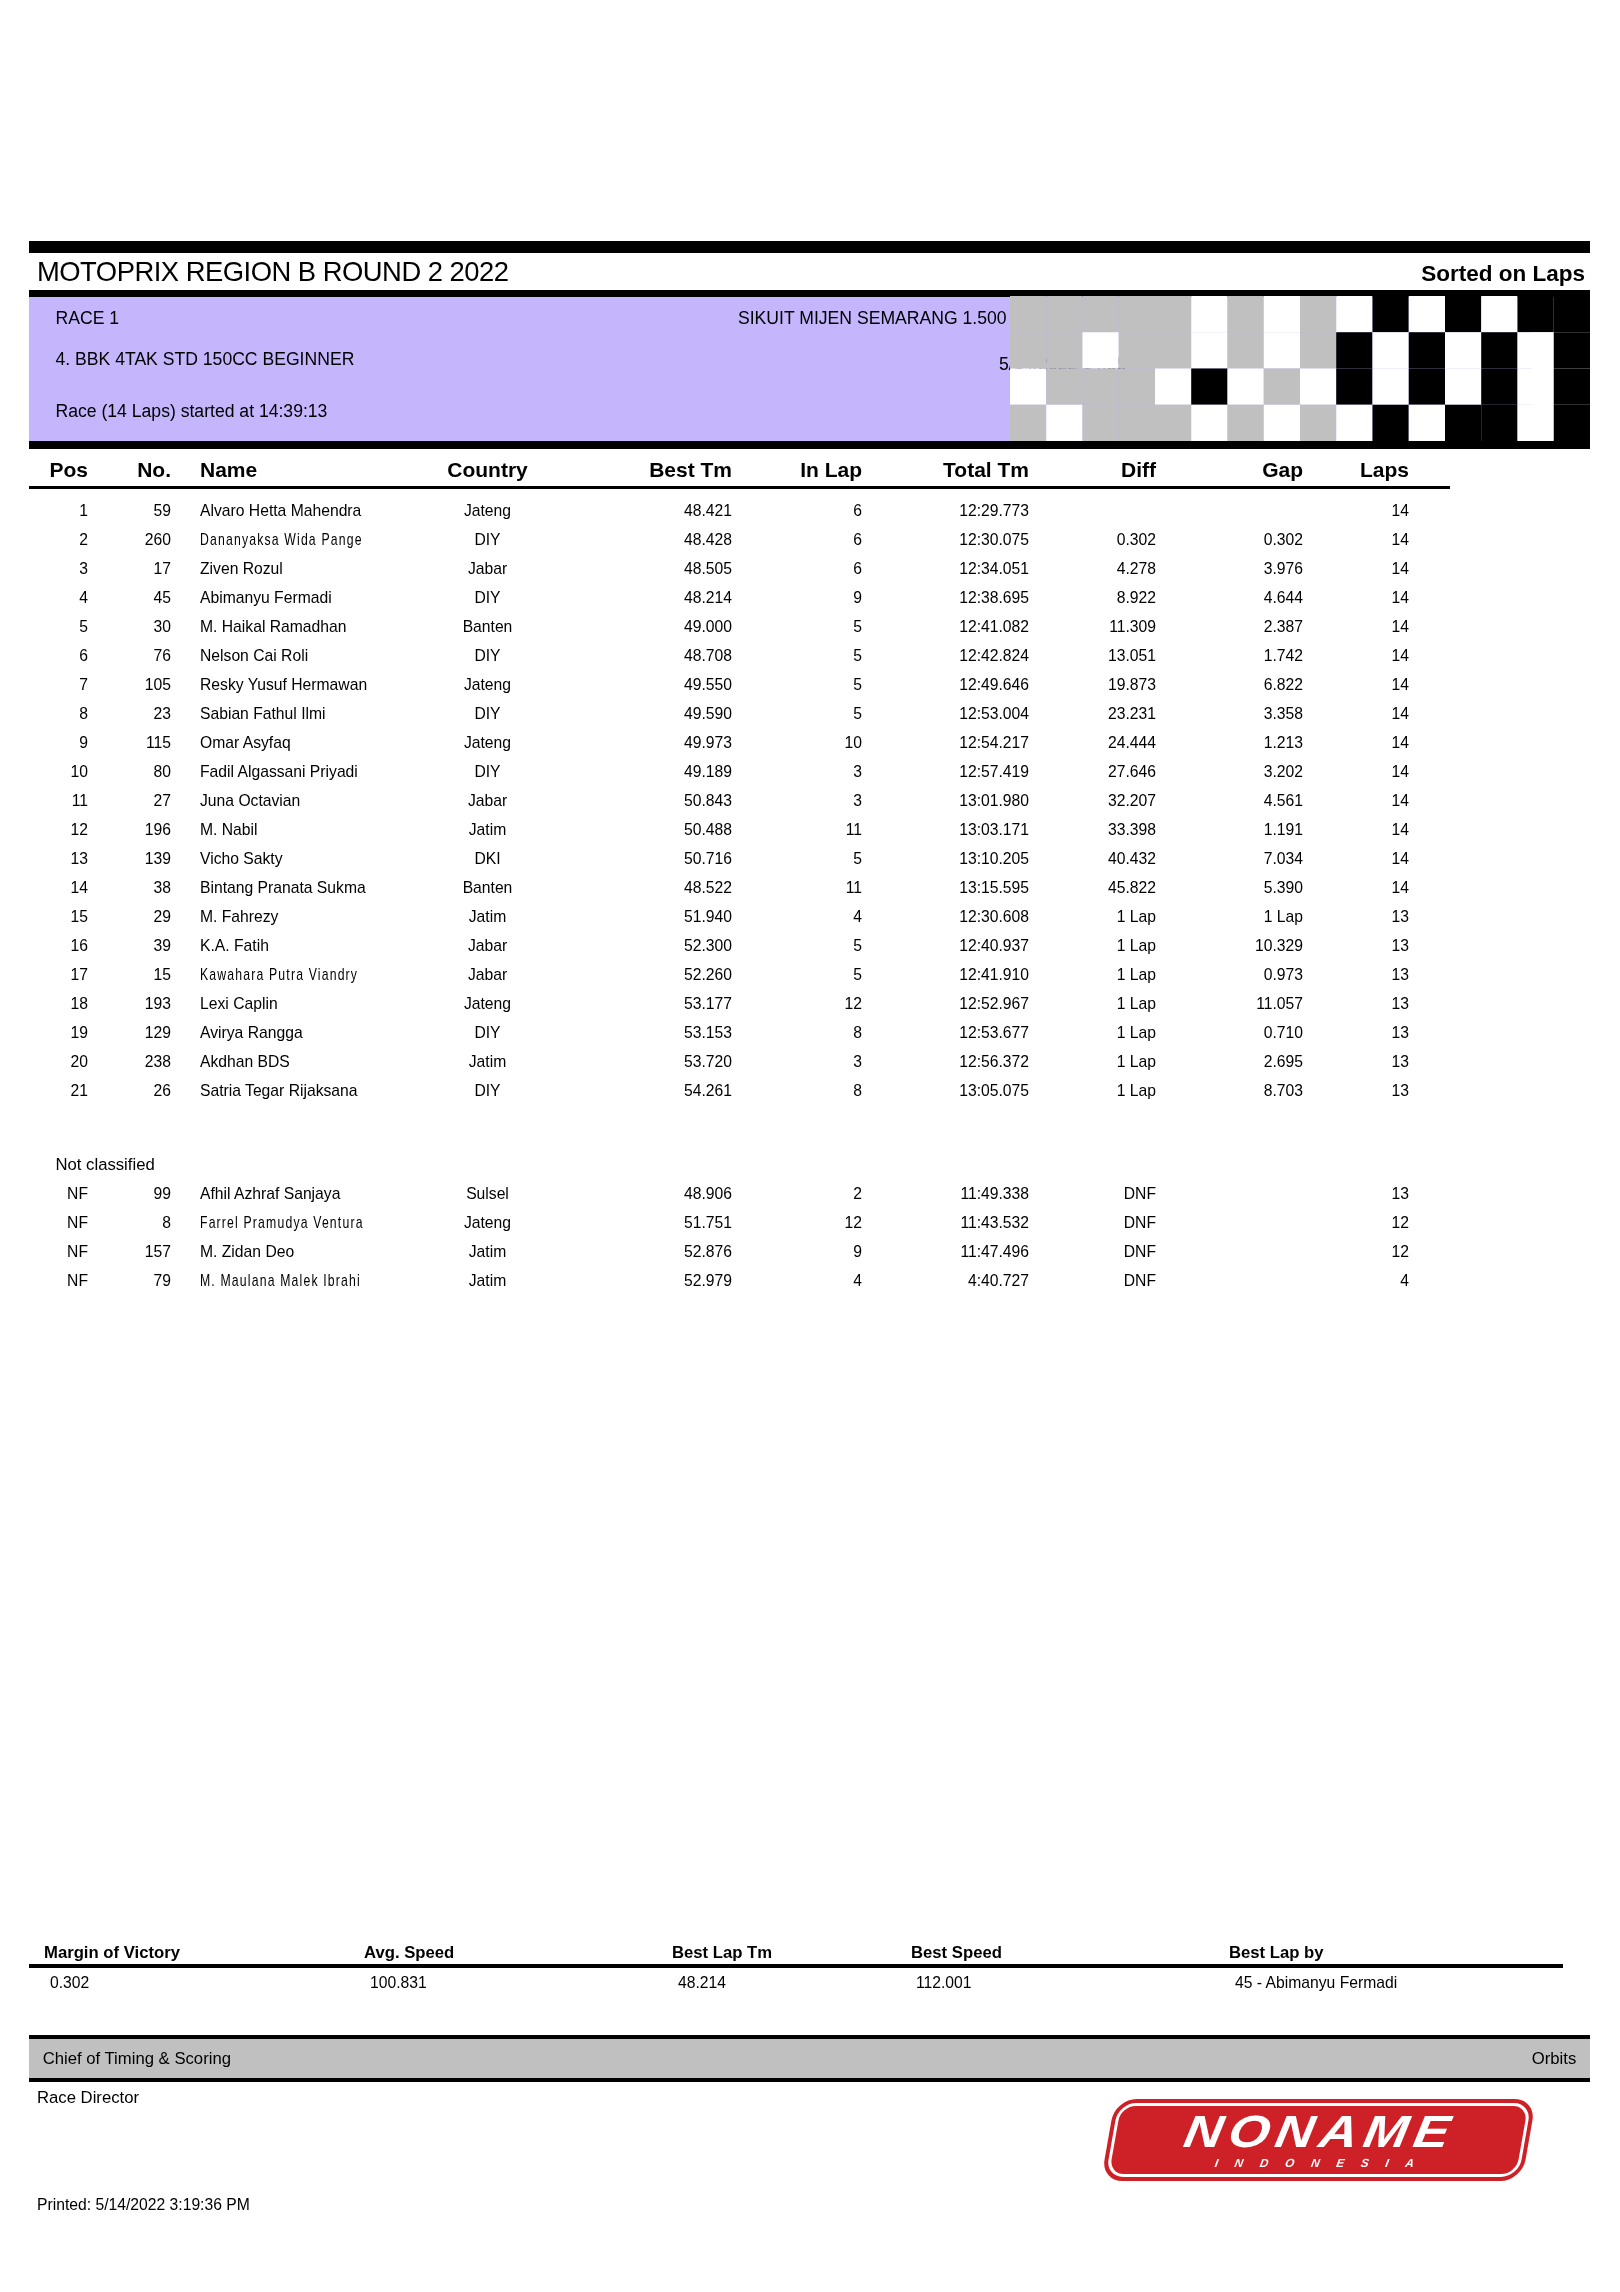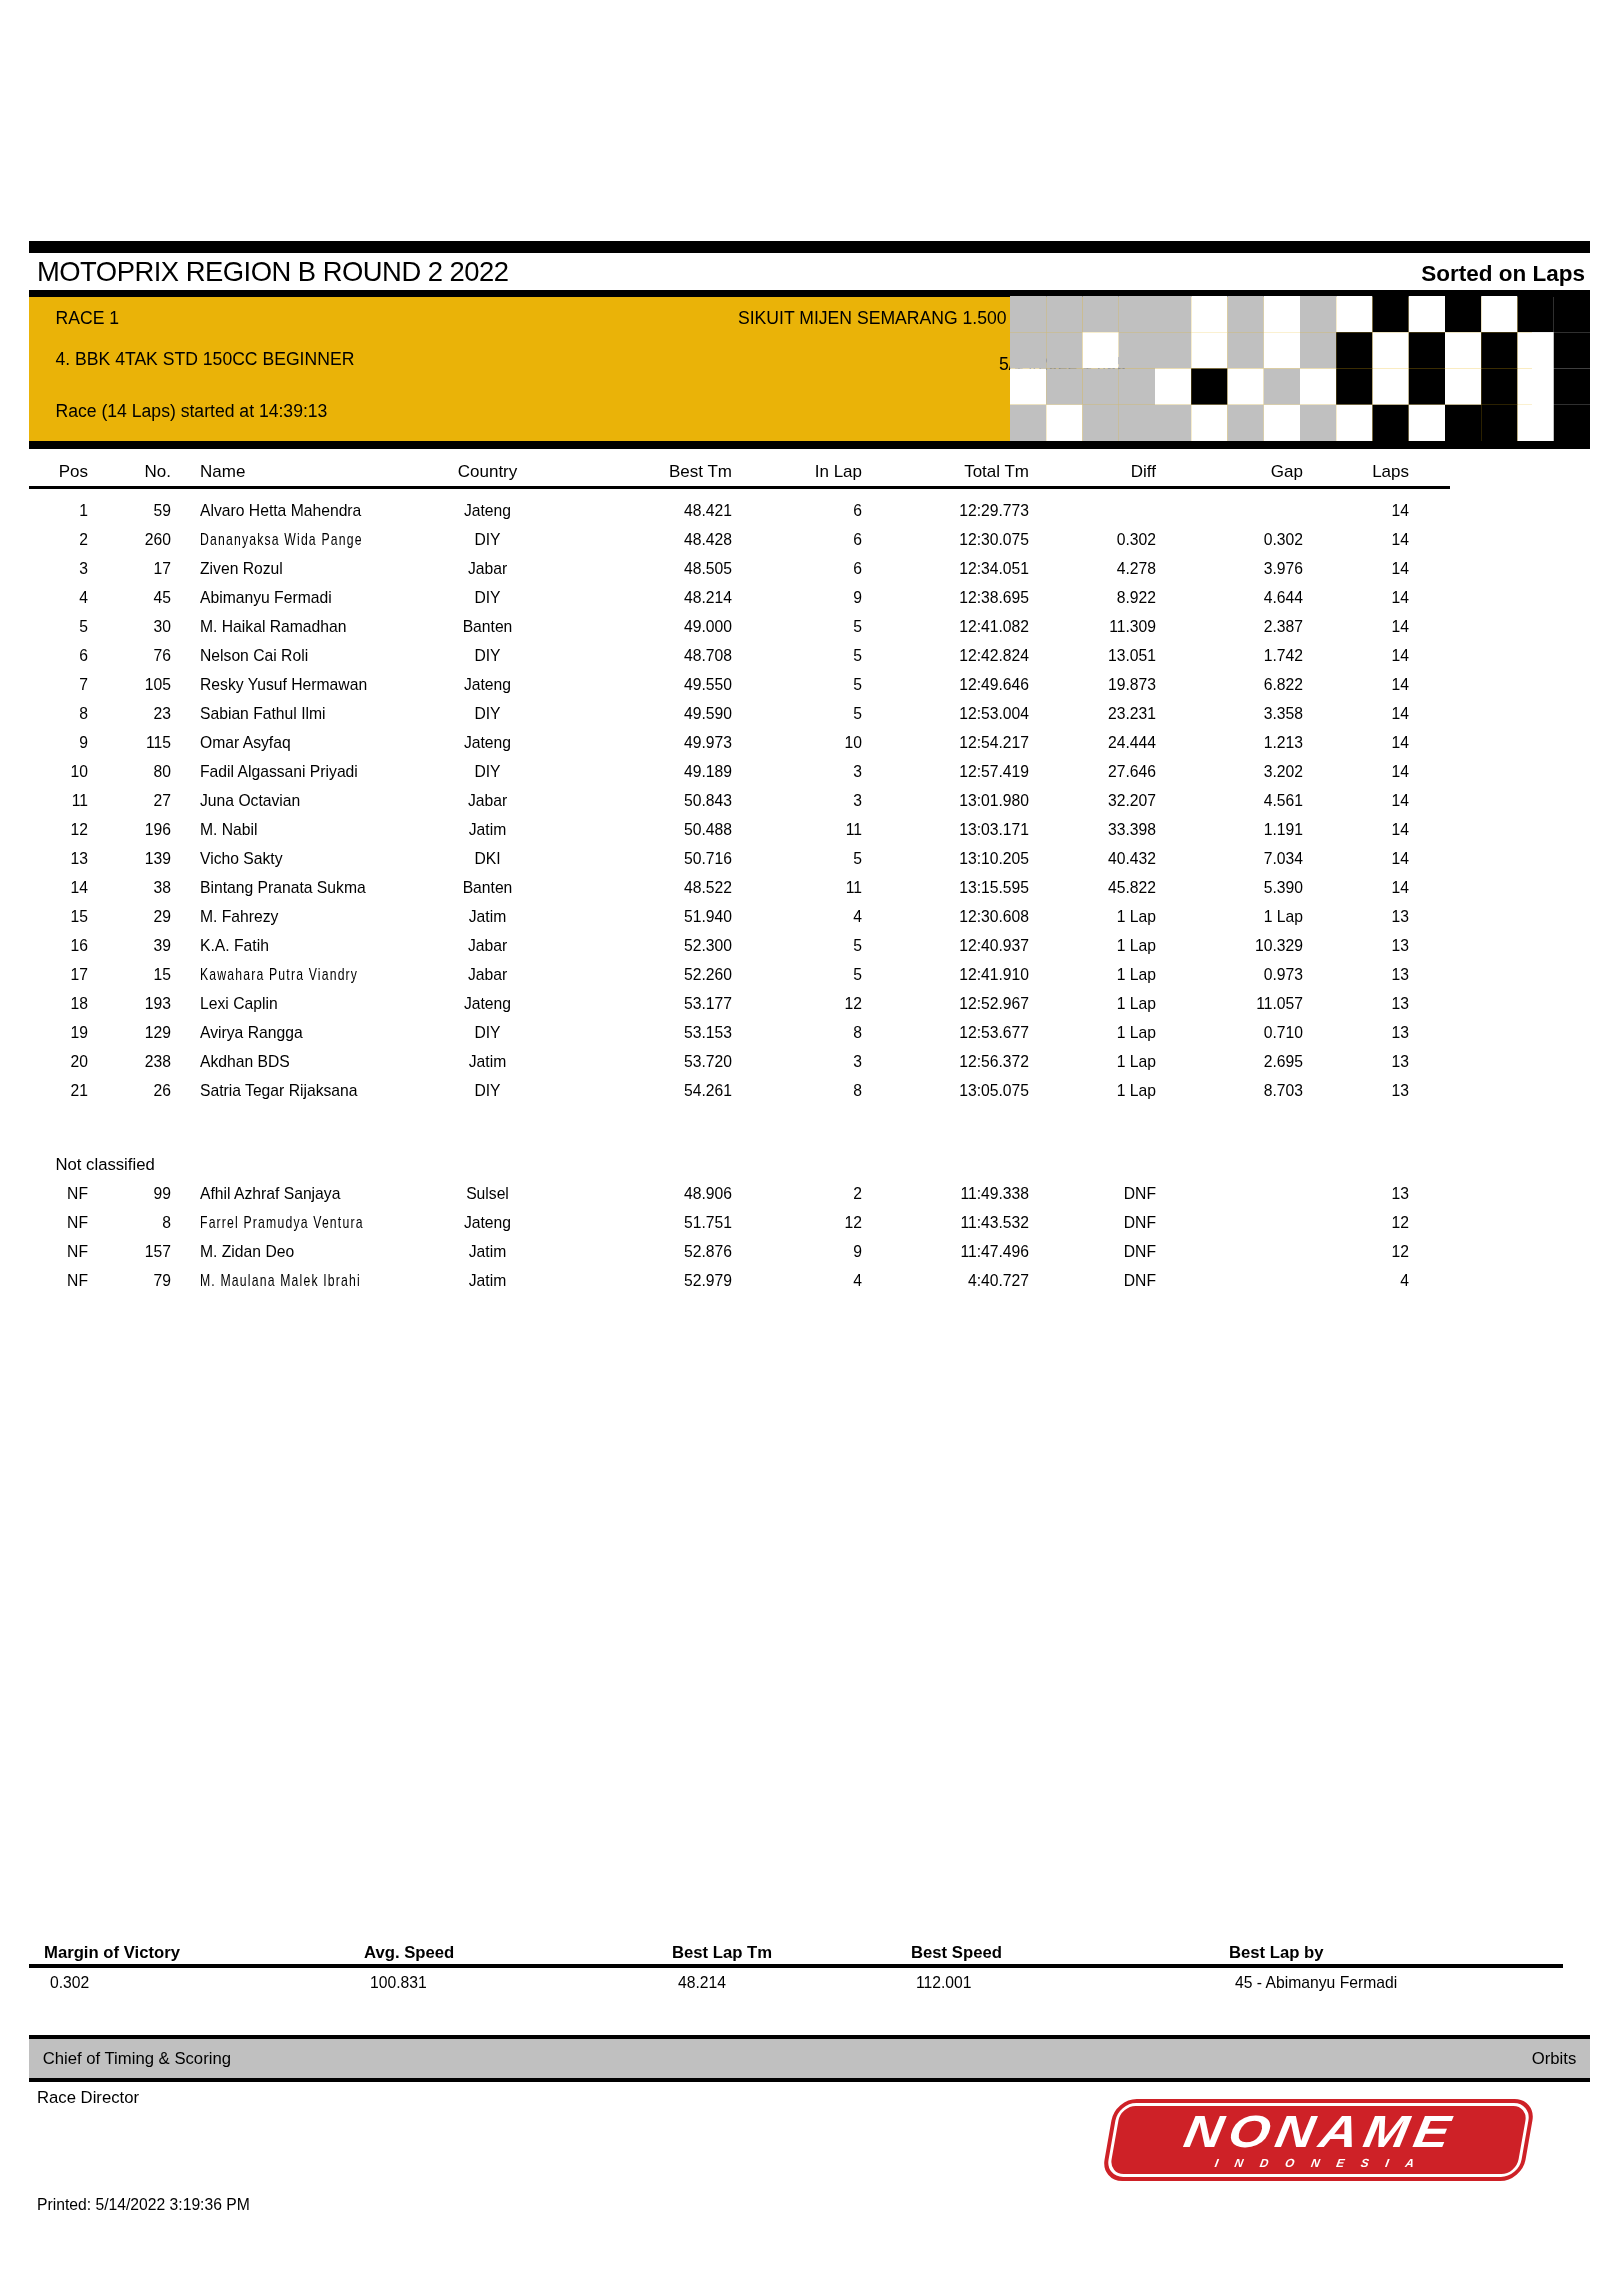--- a/index.html
+++ b/index.html
@@ -2,28 +2,28 @@
 <html><head>
 <meta charset="utf-8">
 <style>
   html,body{margin:0;padding:0;background:#fff;}
   body{width:1620px;height:2293px;position:relative;font-family:"Liberation Sans",sans-serif;color:#000;overflow:hidden;}
   .bar{position:absolute;left:29px;width:1561px;background:#000;}
 
   #report-title{position:absolute;left:37px;top:252px;height:39px;line-height:39px;font-size:27.4px;letter-spacing:-0.5px;}
   #sort-label{position:absolute;right:35px;top:257px;height:33px;line-height:33px;font-size:22.5px;font-weight:bold;}
 
-  #gray-header{position:absolute;left:29px;top:297px;width:1503px;height:144px;background:#eab308;}
+  #gray-header{position:absolute;left:29px;top:297px;width:1503px;height:144px;background:#c4b5fd;}
   .gh-text{position:absolute;font-size:17.6px;height:23.5px;line-height:23.5px;white-space:nowrap;}
   #flag{position:absolute;left:1010px;top:296px;width:580px;height:145px;}
 
   #results{position:absolute;left:29px;top:449px;}
   table{border-collapse:collapse;table-layout:fixed;width:1380px;}
   th,td{box-sizing:border-box;padding:0;white-space:nowrap;text-align:right;font-weight:normal;}
-  thead th{font-weight:normal;font-size:17px;height:47px;vertical-align:bottom;padding-bottom:13.7px;}
+  thead th{font-weight:bold;font-size:21px;height:47px;vertical-align:bottom;padding-bottom:13.7px;}
   tbody td{height:29px;font-size:15.7px;vertical-align:middle;}
   th:nth-child(3),td:nth-child(3){text-align:left;padding-left:29px;}
   th:nth-child(4),td:nth-child(4){text-align:center;}
   tr.spacer td{height:45px;}
   tr.nc-label td{height:29px;text-align:left;padding-left:26.5px;font-size:16.7px;vertical-align:middle;}
   .narrow{display:inline-block;transform:scaleX(0.78);transform-origin:left center;letter-spacing:1.5px;white-space:nowrap;}
   #header-rule{position:absolute;left:29px;top:486px;width:1421px;height:2.9px;background:#000;}
 
   .sum-h{position:absolute;top:1943px;font-size:16.7px;font-weight:bold;white-space:nowrap;}
   #summary-rule{position:absolute;left:29px;top:1964px;width:1534px;height:3.9px;background:#000;}

